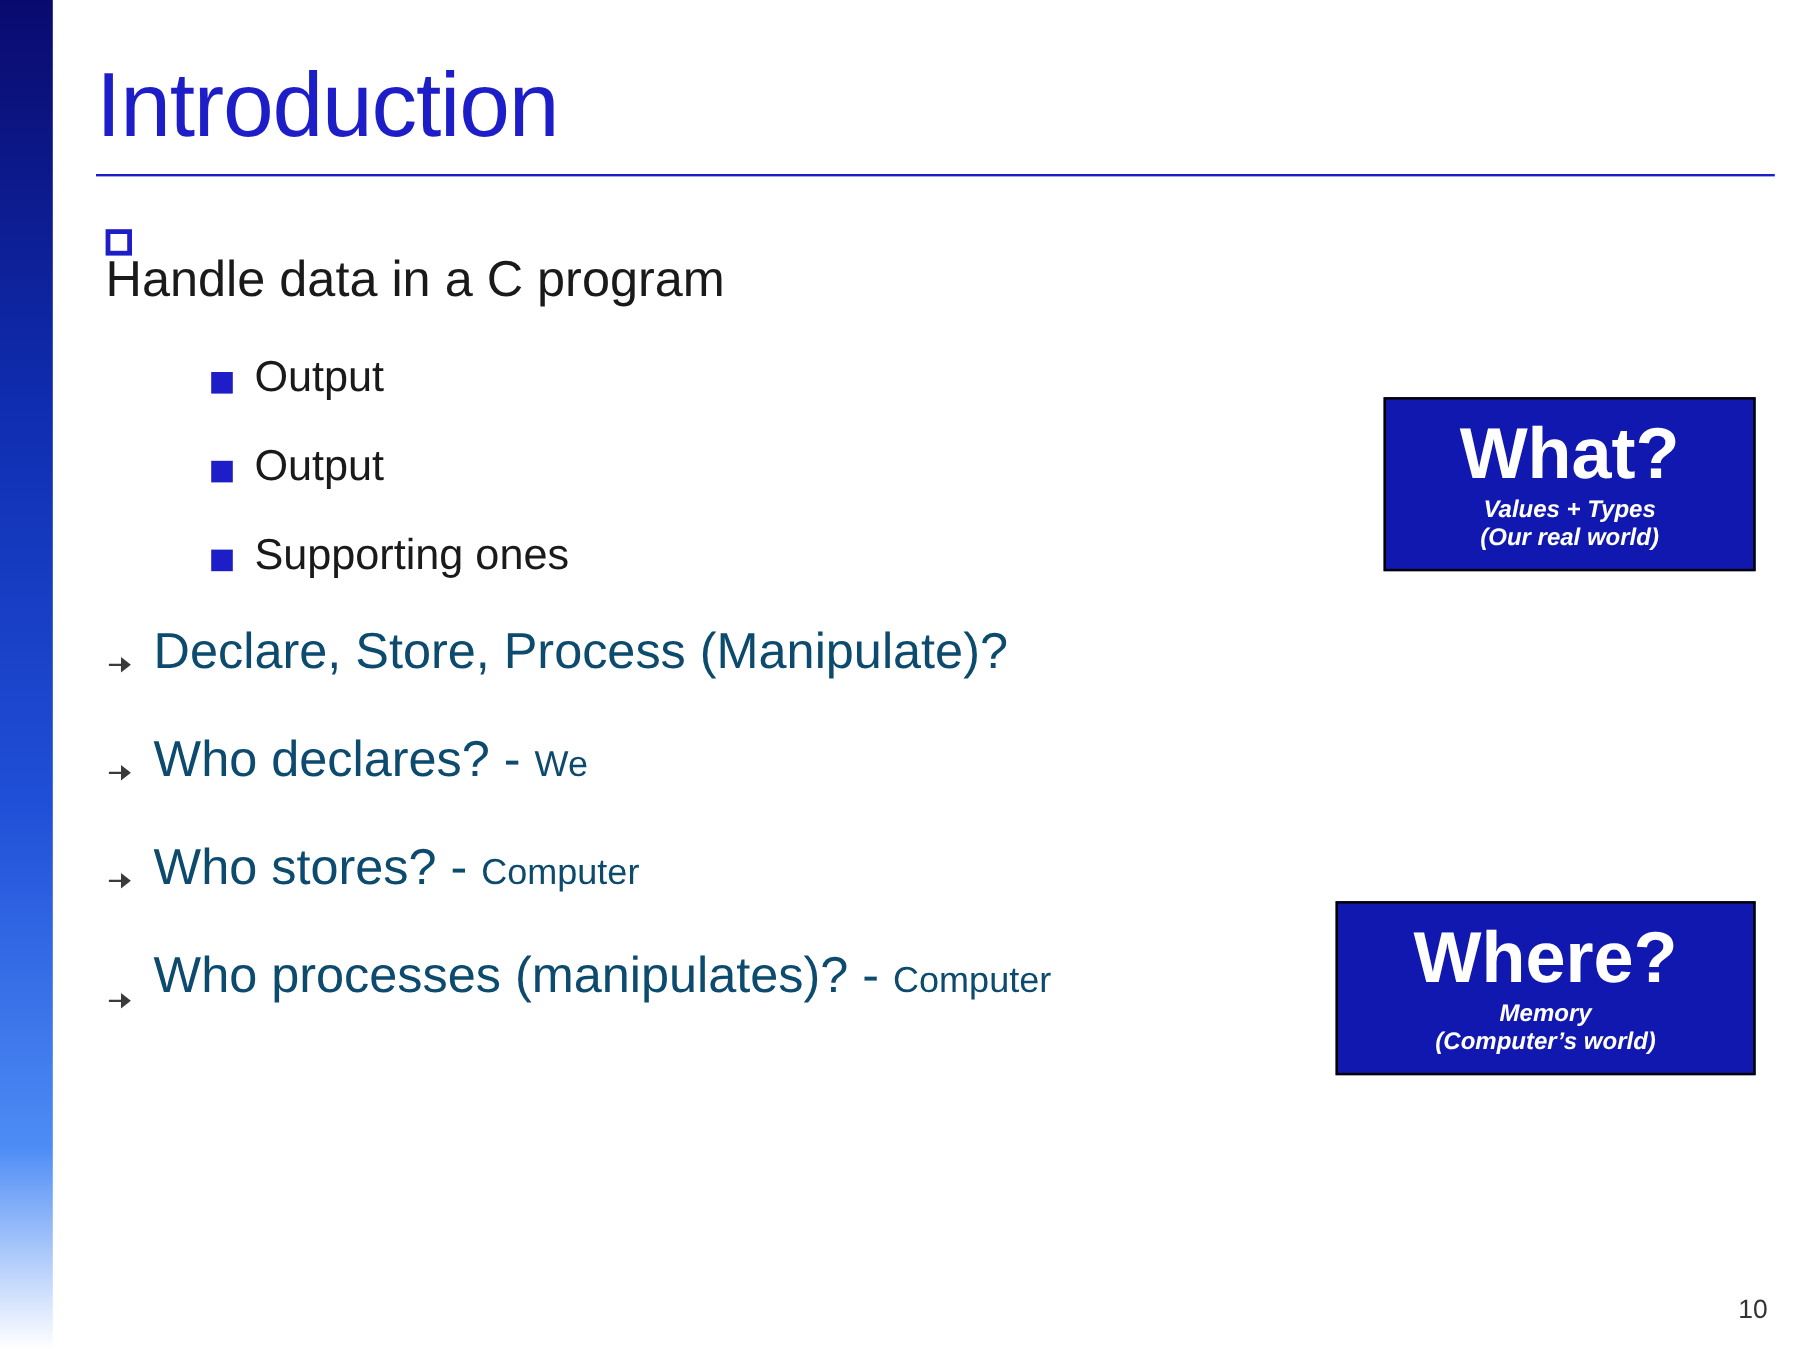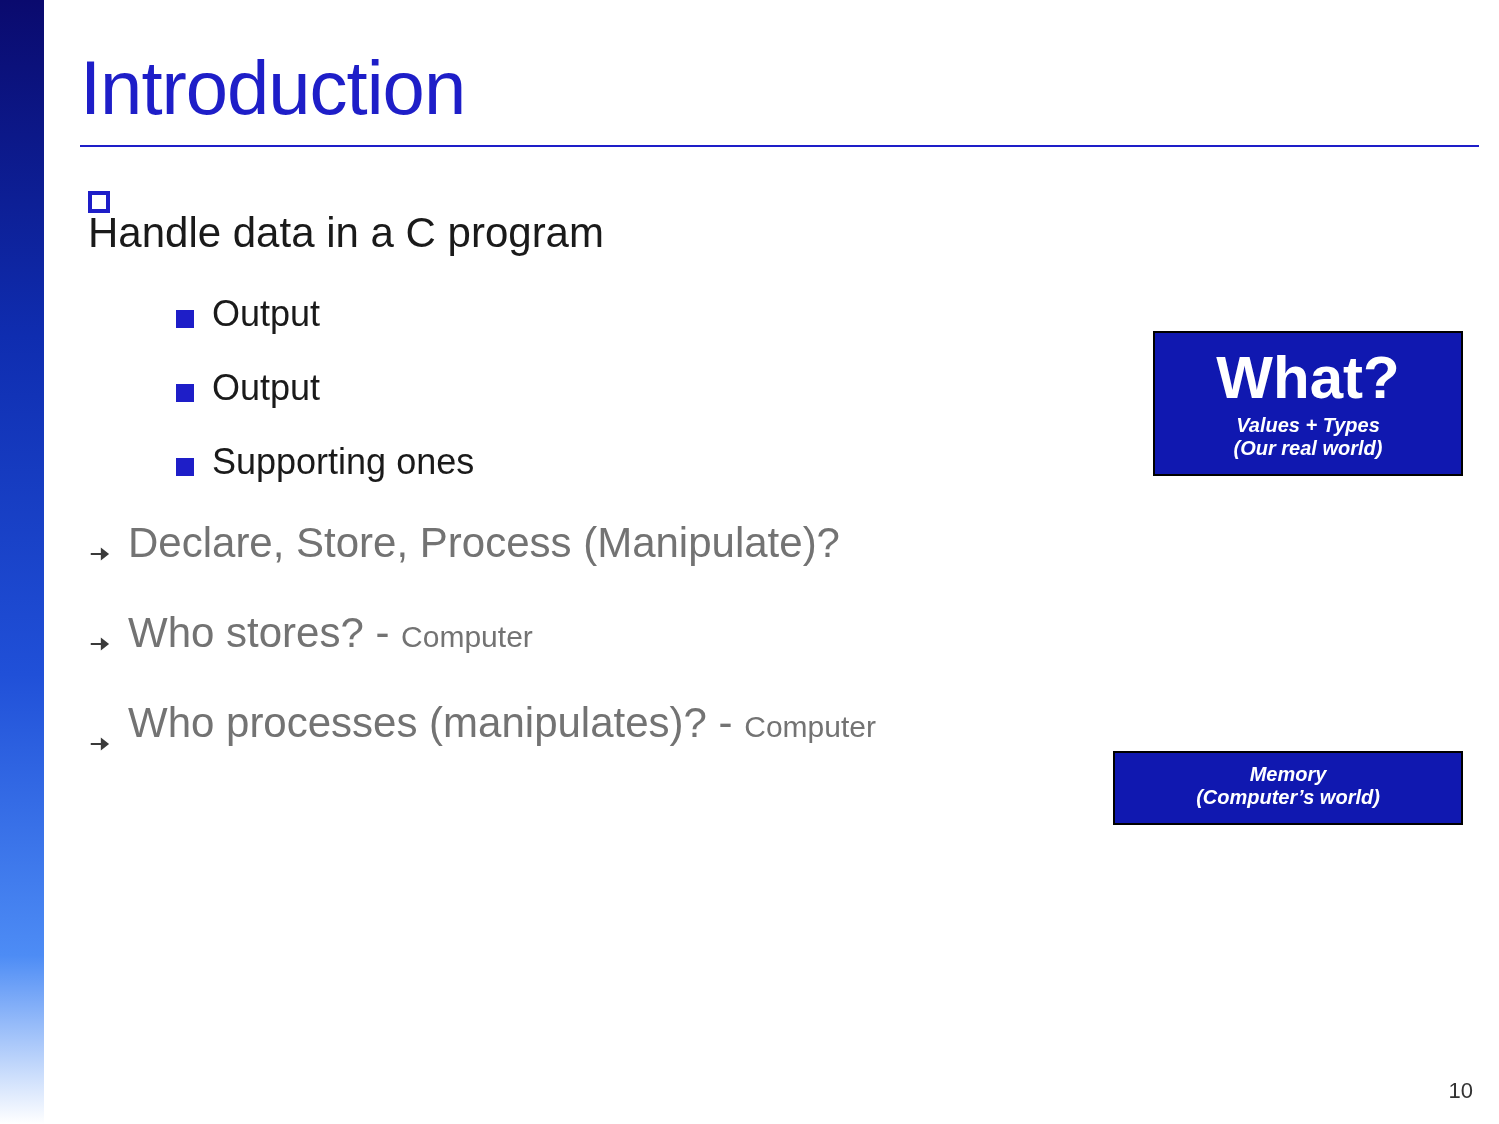--- a/index.html
+++ b/index.html
@@ -71,21 +71,21 @@
     .main-text {
       font-size: 42px;
       color: #1a1a1a;
     }
     .sub-text {
       font-size: 36px;
       color: #1a1a1a;
     }
     .arrow-text {
       font-size: 42px;
-      color: #737373;
+      color: #0c4a6e;
     }
     .small-suffix {
       font-size: 30px;
     }
     .sub-list {
       padding-left: 48px;
       margin-bottom: 36px;
     }
     .sub-item {
       display: flex;
@@ -185,39 +185,48 @@
         </svg>
       <span class="arrow-text">
         <span>Declare, Store, Process (Manipulate)?</span><span class="small-suffix"></span>
       </span>
     </div>
     <div class="arrow-item">
       <svg class="arrow-svg" viewBox="0 0 24 24">
           <path d="M3 11 L14 11 L14 5 L23 12 L14 19 L14 13 L3 13 Z" fill="#3a3a3a"></path>
         </svg>
       <span class="arrow-text">
+        <span>Who declares? - </span><span class="small-suffix">We</span>
+      </span>
+    </div>
+    <div class="arrow-item">
+      <svg class="arrow-svg" viewBox="0 0 24 24">
+          <path d="M3 11 L14 11 L14 5 L23 12 L14 19 L14 13 L3 13 Z" fill="#3a3a3a"></path>
+        </svg>
+      <span class="arrow-text">
         <span>Who stores? - </span><span class="small-suffix">Computer</span>
       </span>
     </div>
     <div class="arrow-item" style="margin-bottom:0;align-items:flex-end;">
       <svg class="arrow-svg" viewBox="0 0 24 24">
           <path d="M3 11 L14 11 L14 5 L23 12 L14 19 L14 13 L3 13 Z" fill="#3a3a3a"></path>
         </svg>
       <span class="arrow-text">
         <span>Who processes (manipulates)? - </span><span class="small-suffix">Computer</span>
       </span>
     </div>
   </div>
 
   <div class="callout callout-what">
     <span class="callout-big">What?</span>
     <span class="callout-small">Values + Types</span>
     <span class="callout-small">(Our real world)</span>
   </div>
 
   <div class="callout callout-where">
+    <span class="callout-big">Where?</span>
     <span class="callout-small">Memory</span>
     <span class="callout-small">(Computer’s world)</span>
   </div>
 
   <div class="page-num">10</div>
 
 </div>
 
 </body></html>

